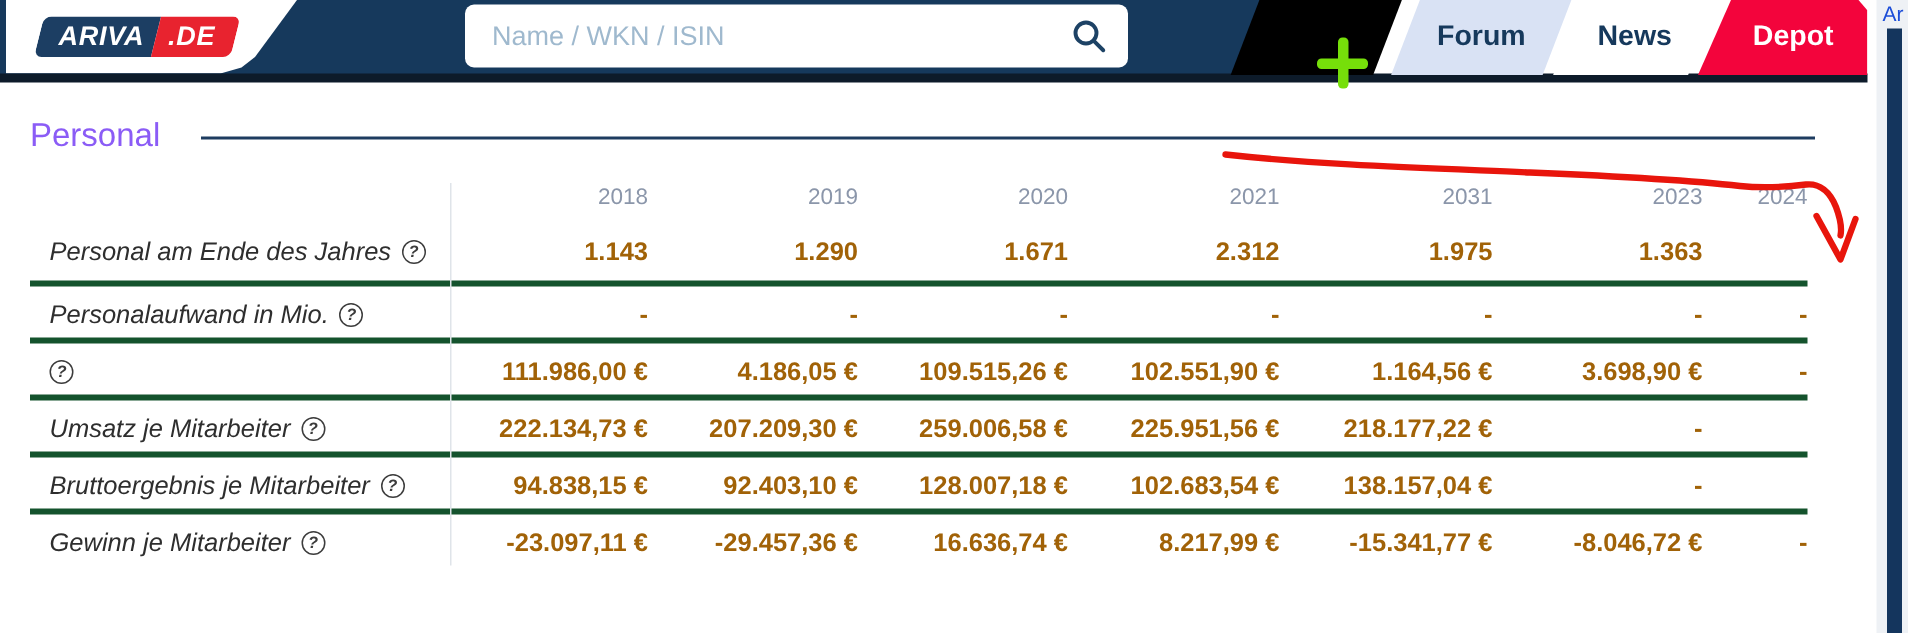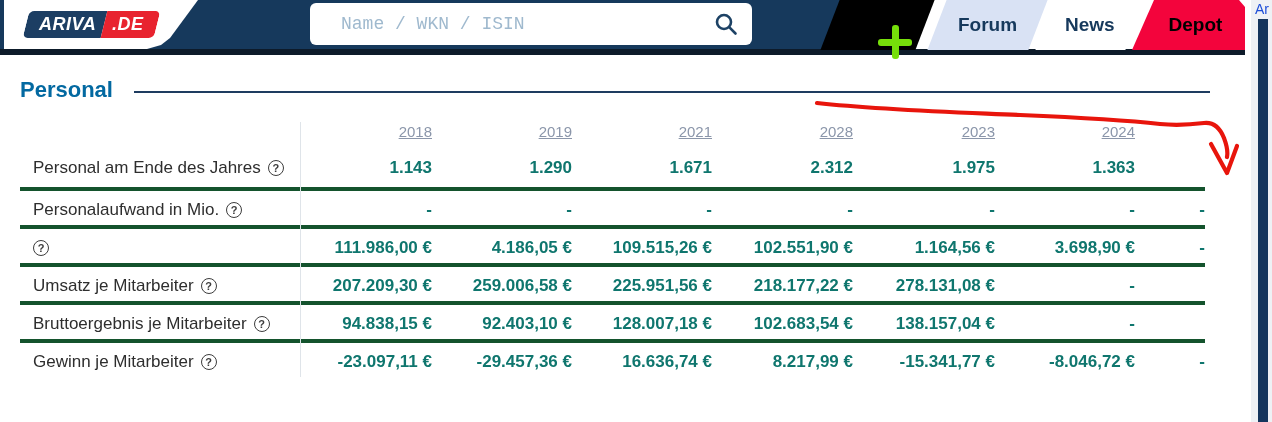--- a/index.html
+++ b/index.html
@@ -29,64 +29,64 @@
   }
   .logo-ariva { background:#1c3e63; padding:0 8px 0 13px; }
   .logo-de    { background:#e8232f; padding:0 13px 0 8px; }
 
   .search {
     position:absolute; left:310px; top:3px; width:442px; height:42px;
     background:#fff; border-radius:6px; display:flex; align-items:center;
   }
   .search input {
     flex:1; border:none; outline:none; background:transparent;
-    font-family:Liberation Mono, monospace; font-size:18px; color:#333; padding-left:18px;margin-left:13px;
+    font-family:Liberation Sans, sans-serif; font-size:18px; color:#333; padding-left:18px;
   }
   .search input::placeholder { color:#9fb9ce; opacity:1; }
   .search svg { margin-right:14px; flex:0 0 auto; cursor:pointer; }
 
   .tab {
     position:absolute; top:0; height:50px; transform: skewX(-21deg);
     display:flex; align-items:center; justify-content:center; cursor:pointer;
   }
   .tab > span { transform: skewX(21deg); font-weight:bold; font-size:19px; }
   .tab-plus  { left:830px;  width:95px;  background:#000; }
   .tab-forum { left:937px;  width:101px; background:#d9e2f4; }
   .tab-news  { left:1045px; width:90px;  background:#ffffff; }
   .tab-forum > span, .tab-news > span { color:#16395c; }
   .tab-depot {
     position:absolute; left:1132px; top:0; width:113px; height:50px; background:#f3043c;
     clip-path: polygon(22px 0, 107px 0, 113px 7px, 113px 50px, 0 50px);
     display:flex; align-items:center; justify-content:center; padding-left:14px; cursor:pointer;
   }
-  .tab-depot > span { color:#000000; font-weight:bold; font-size:19px; }
+  .tab-depot > span { color:#ffffff; font-weight:bold; font-size:19px; }
 
   .plus { position:relative; width:34px; height:34px; }
   .plus::before, .plus::after { content:""; position:absolute; background:#76df0a; border-radius:3px; }
   .plus::before { left:0; top:14px; width:34px; height:7px; }
   .plus::after  { left:14px; top:0; width:7px; height:34px; }
 
   
   .side      { position:absolute; left:1251px; top:0; width:21px; height:422px; background:#eef1f5; }
   .side-text { position:absolute; left:1255px; top:1px; font-size:14px; color:#1d4ed8; white-space:nowrap; }
   .side-bar  { position:absolute; left:1258px; top:19px; width:10px; height:403px; background:#14355d; }
 
   
-  .title      { position:absolute; left:20px; top:77px; font-size:22px; font-weight:bold; color:#0369a1; }
+  .title      { position:absolute; left:20px; top:77px; font-size:22px; font-weight:normal; color:#8b5cf6; }
   .title-rule { position:absolute; left:134px; top:91px; width:1076px; height:2px; background:#1e3c60; }
 
   
   .table { position:absolute; left:20px; top:122px; width:1185px; }
   .hrow, .trow { display:grid; grid-template-columns:280px 132px 140px 140px 141px 142px 140px 70px; }
   .hrow { height:27px; }
-  .ycell { font-size:15px; color:#8b96aa; text-align:right; line-height:20px;text-decoration:underline; }
+  .ycell { font-size:15px; color:#8b96aa; text-align:right; line-height:20px; }
   .trow { height:38px; }
   .trow + .trow { border-top:4px solid #14532d; }
-  .lcell { display:flex; align-items:center; gap:7px; padding-left:13px; font-size:17px; color:#2e2e2e; }
-  .vcell { text-align:right; font-weight:bold; font-size:17px; color:#0f766e; line-height:37px; }
+  .lcell { display:flex; align-items:center; gap:7px; padding-left:13px; font-size:17px; color:#2e2e2e;font-style:italic; }
+  .vcell { text-align:right; font-weight:bold; font-size:17px; color:#a16207; line-height:37px; }
   .help {
     width:16px; height:16px; border:1.4px solid #3c3c3c; border-radius:50%;
     display:inline-flex; align-items:center; justify-content:center;
     font-size:11px; font-weight:bold; color:#3c3c3c; cursor:pointer; flex:0 0 auto;
   }
   .vdivider { position:absolute; left:280px; top:0; width:1px; height:255px; background:#dfe4e9; }
 
   
   .annot { position:absolute; left:0; top:0; pointer-events:none; z-index:50; }
 </style>
@@ -136,22 +136,23 @@
 <div class="title">Personal</div>
 <div class="title-rule"></div>
 
 <div class="table">
   <div class="vdivider"></div>
 
   <div class="hrow">
     <div class="ycell"></div>
     <div class="ycell">2018</div>
     <div class="ycell">2019</div>
+    <div class="ycell">2020</div>
     <div class="ycell">2021</div>
-    <div class="ycell">2028</div>
+    <div class="ycell">2031</div>
     <div class="ycell">2023</div>
     <div class="ycell">2024</div>
   </div>
 
   <div class="trow">
     <div class="lcell">
       <span>Personal am Ende des Jahres</span>
       <span class="help">?</span>
     </div>
     <div class="vcell">1.143</div>
@@ -187,25 +188,25 @@
     <div class="vcell">1.164,56 €</div>
     <div class="vcell">3.698,90 €</div>
     <div class="vcell">-</div>
   </div>
 
   <div class="trow">
     <div class="lcell">
       <span>Umsatz je Mitarbeiter</span>
       <span class="help">?</span>
     </div>
+    <div class="vcell">222.134,73 €</div>
     <div class="vcell">207.209,30 €</div>
     <div class="vcell">259.006,58 €</div>
     <div class="vcell">225.951,56 €</div>
     <div class="vcell">218.177,22 €</div>
-    <div class="vcell">278.131,08 €</div>
     <div class="vcell">-</div>
   </div>
 
   <div class="trow">
     <div class="lcell">
       <span>Bruttoergebnis je Mitarbeiter</span>
       <span class="help">?</span>
     </div>
     <div class="vcell">94.838,15 €</div>
     <div class="vcell">92.403,10 €</div>

